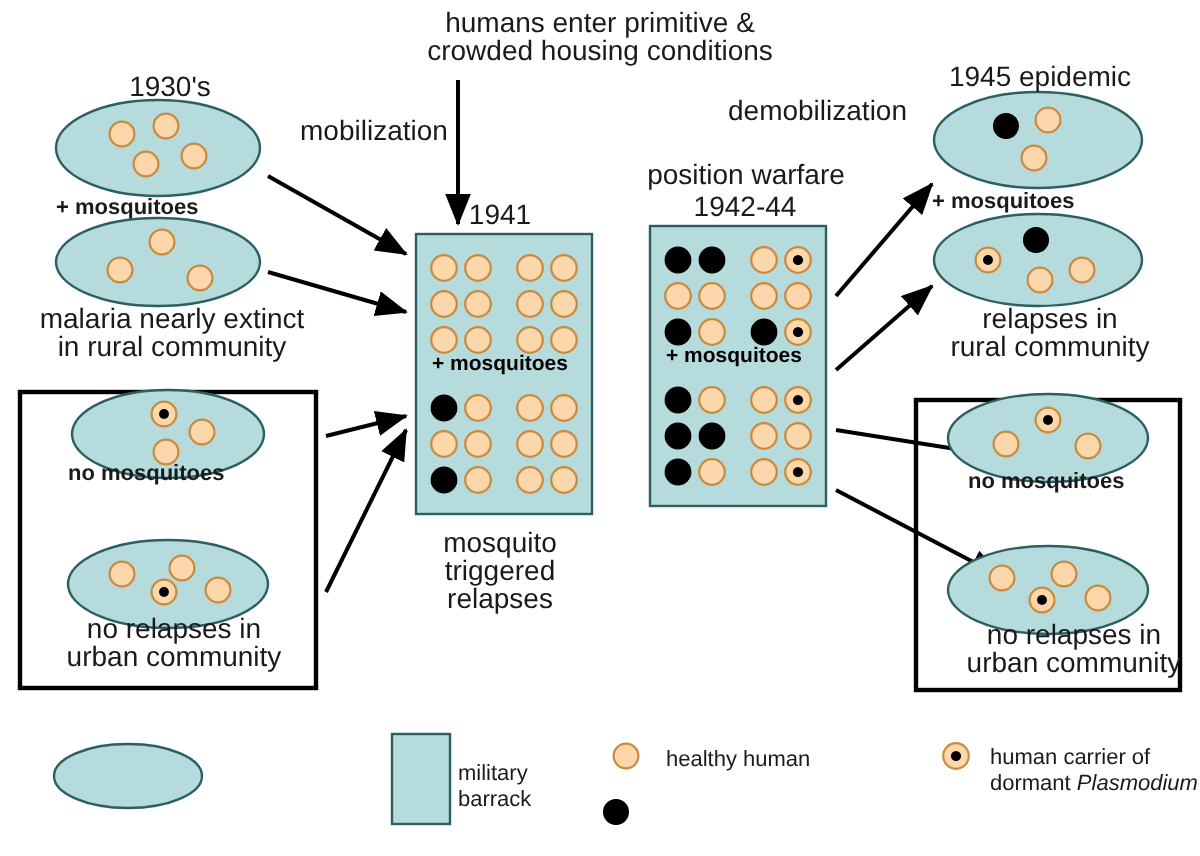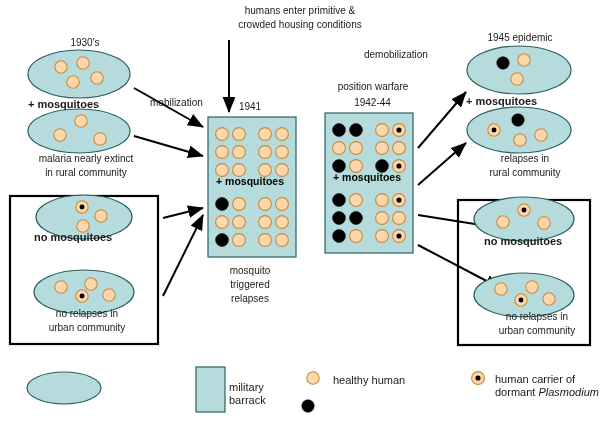--- a/index.html
+++ b/index.html
@@ -6,21 +6,21 @@
   body{
     width:600px;height:428px;
     background:#ffffff;
     font-family:"Liberation Sans", sans-serif;
     overflow:hidden;
     position:relative;
     color:#000;
   }
   #stage{position:absolute;left:0;top:0;width:600px;height:428px;}
   svg#canvas{position:absolute;left:0;top:0;width:600px;height:428px;}
-  .lbl{position:absolute;font-size:10px;line-height:14px;color:#1a1a1a;white-space:pre;}
+  .lbl{position:absolute;font-size:14px;line-height:14px;color:#1a1a1a;white-space:pre;}
   .lbl.c{text-align:center;}
   .lbl.bold{font-weight:bold;font-size:11px;}
   .lbl.leg{font-size:11px;line-height:13px;}
   .ital{font-style:italic;}
 </style>
 </head>
 <body>
 
 <div id="stage">
 
@@ -325,21 +325,21 @@
         </g>
         <g>
           <circle cx="478" cy="378" r="6.4" fill="#fbd7ab" stroke="#c98a3c" stroke-width="1.1"></circle>
           <circle cx="478" cy="378" r="2.5600000000000005" fill="#000000"></circle>
         </g>
       </g>
   </svg>
 
   <div class="lbl c" style="left:190px;top:4px;width:220px;">humans enter primitive &amp;
 crowded housing conditions</div>
-  <div class="lbl" style="left:150px;top:58px;margin-top:38px;">mobilization</div>
+  <div class="lbl" style="left:150px;top:58px;">mobilization</div>
   <div class="lbl" style="left:364px;top:48px;">demobilization</div>
 
   <div class="lbl c" style="left:30px;top:36px;width:110px;">1930's</div>
   <div class="lbl bold" style="left:28px;top:97px;">+ mosquitoes</div>
   <div class="lbl c" style="left:6px;top:152px;width:160px;">malaria nearly extinct
 in rural community</div>
 
   <div class="lbl bold" style="left:34px;top:230px;">no mosquitoes</div>
   <div class="lbl c" style="left:12px;top:307px;width:150px;">no relapses in
 urban community</div>

